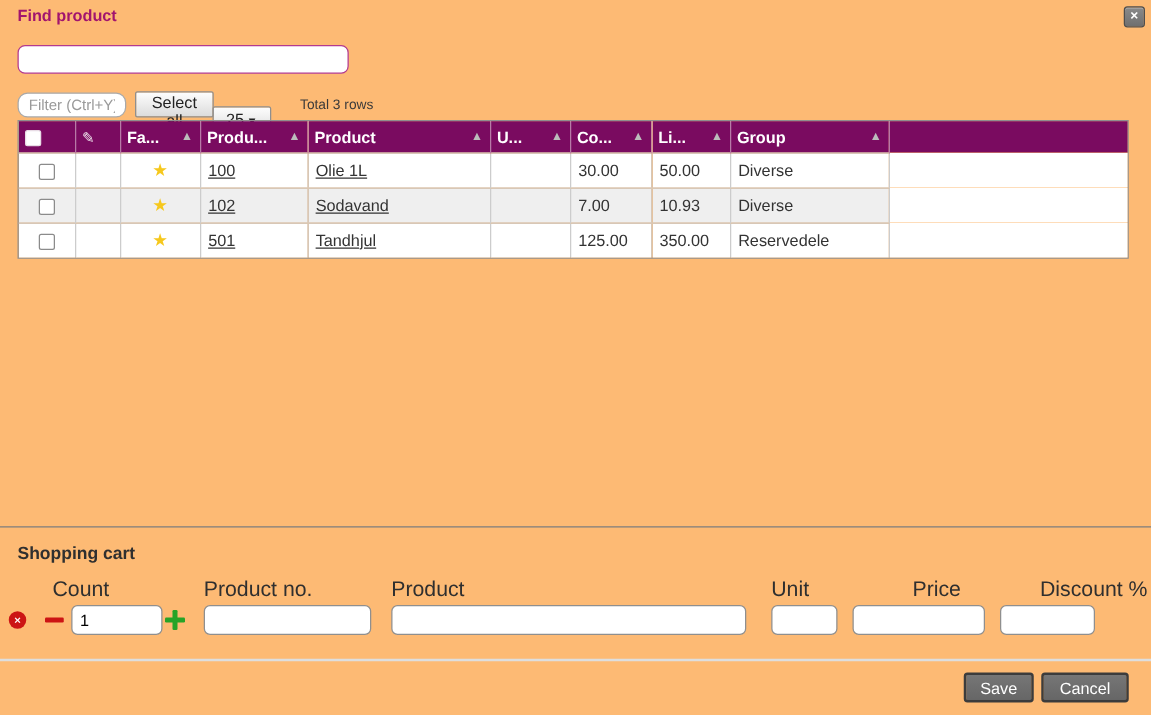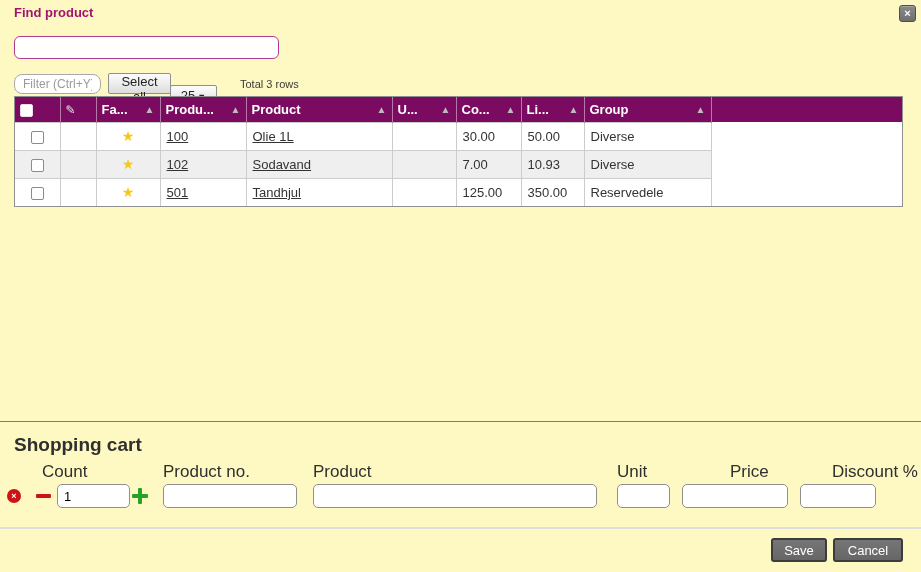--- a/index.html
+++ b/index.html
@@ -1,18 +1,18 @@
 <!DOCTYPE html>
 <html style="--accent: #a2146e; --headerBg: #7a0b60; --inputBorder: #b23a90; --star: #f6c81d; --deleteRed: #cc1414; --plusGreen: #27a327; --buttonGray: #6e6e6e;"><head>
 <meta charset="utf-8">
 <style>
   * { margin:0; padding:0; box-sizing:border-box; }
   html,body { background:#fff; }
   body { font-family:"Liberation Sans","DejaVu Sans",sans-serif; color:#333; }
-  #app { position:relative; width:921px; height:572px; background:#fef9c3; overflow:hidden; }
+  #app { position:relative; width:921px; height:572px; background:#fdba74; overflow:hidden; }
 
   
   .dlg-title { position:absolute; left:14px; top:5px; font-size:13px; font-weight:bold; color:var(--accent); }
   .close-btn { position:absolute; right:5px; top:5px; width:17px; height:17px;
     background:linear-gradient(#8a8a8a,#6f6f6f); border:1px solid #4e4e4e; border-radius:3px;
     color:#fff; font-size:11px; font-weight:bold; line-height:15px; text-align:center; cursor:pointer;
     box-shadow:inset 0 1px 0 rgba(255,255,255,.25); }
 
   .search-input { position:absolute; left:14px; top:36px; width:265px; height:23px;
     border:1px solid var(--inputBorder); border-radius:6px; padding:0 8px; font-size:13px; outline:none; }
@@ -48,21 +48,21 @@
   th.c-edit { text-align:center; }
   .edit-icon { color:#f0e6ee; font-size:12px; font-weight:normal; }
   .star-icon { color:var(--star); font-size:14px; }
   .cell-link { color:#333; text-decoration:underline; cursor:pointer; }
   input.row-check { appearance:none; -webkit-appearance:none; width:13px; height:13px;
     background:#fff; border:1px solid #8b8b8b; border-radius:2px; vertical-align:middle; cursor:pointer; }
   input.head-check { border:1px solid #e8dce5; }
 
   
   .divider-dark { position:absolute; left:0; top:421px; width:921px; height:0; border-top:1px solid #7d7d7d; }
-  .cart-title { position:absolute; left:14px; top:434px; font-size:19px; font-weight:bold; color:#2f2f2f; }
+  .cart-title { position:absolute; left:14px; top:434px; font-size:14px; font-weight:bold; color:#2f2f2f; }
   .cart-label { position:absolute; top:462px; font-size:17px; font-weight:normal; color:#2f2f2f; }
   .lbl-count { left:42px; } .lbl-pno { left:163px; } .lbl-prod { left:313px; }
   .lbl-unit { left:617px; } .lbl-price { left:682px;margin-left:48px; } .lbl-disc { left:832px; }
   .cart-input { position:absolute; top:484px; height:24px; border:1px solid #8f8f8f; border-radius:5px;
     padding:0 6px; font-size:13px; outline:none; }
   .in-count { left:57px; width:73px; } .in-pno { left:163px; width:134px; }
   .in-prod { left:313px; width:284px; } .in-unit { left:617px; width:53px; }
   .in-price { left:682px; width:106px; } .in-disc { left:800px; width:76px; }
   .del-icon { position:absolute; left:7px; top:489px; width:14px; height:14px; border-radius:50%;
     background:var(--deleteRed); color:#fff; font-size:9px; font-weight:bold; line-height:14px;

